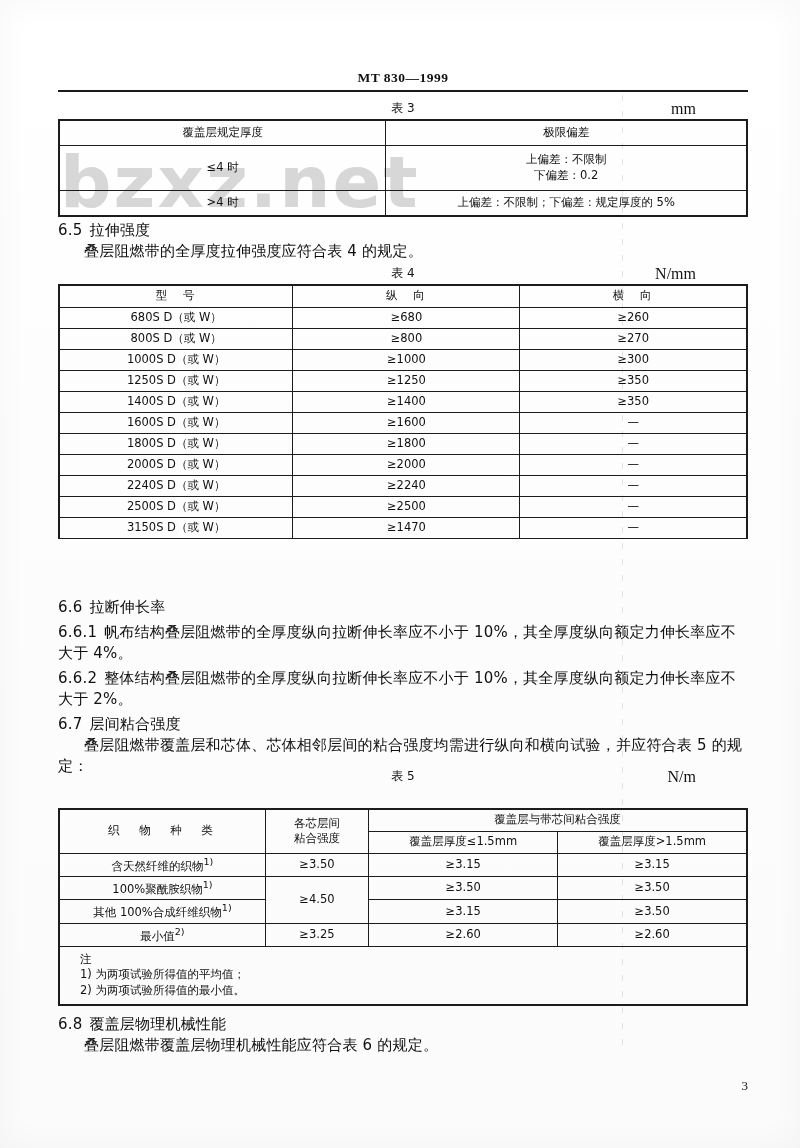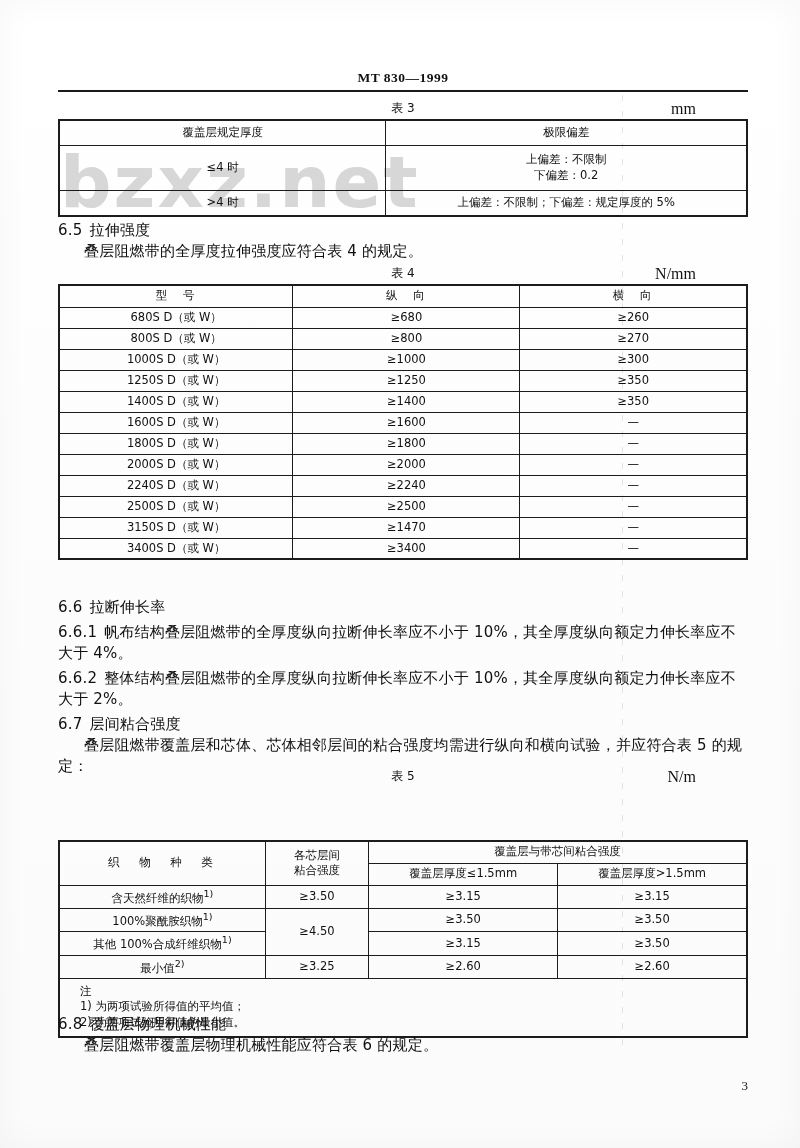--- a/index.html
+++ b/index.html
@@ -288,25 +288,20 @@
       <tr>
         <td class="lft" style="height:21px;">2500S D（或 W）</td>
         <td>≥2500</td>
         <td class="rgt">—</td>
       </tr>
       <tr>
         <td class="lft" style="height:21px;">3150S D（或 W）</td>
         <td>≥1470</td>
         <td class="rgt">—</td>
       </tr>
-      <tr>
-        <td class="lft thick-bot" style="height:21px;">3400S D（或 W）</td>
-        <td class="thick-bot">≥3400</td>
-        <td class="rgt thick-bot">—</td>
-      </tr>
     </tbody>
       </table>
 
     <div class="blk" style="top:597px;">
       <div>
         <span class="num">6.6</span><span>拉断伸长率</span>
       </div>
       <div style="margin-top:4px;">
         <span class="num">6.6.1</span><span>帆布结构叠层阻燃带的全厚度纵向拉断伸长率应不小于 10%，其全厚度纵向额定力伸长率应不大于 4%。</span>
       </div>
@@ -320,21 +315,21 @@
         <span class="num">6.7</span><span>层间粘合强度</span>
       </div>
       <div class="indent">叠层阻燃带覆盖层和芯体、芯体相邻层间的粘合强度均需进行纵向和横向试验，并应符合表 5 的规定：</div>
     </div>
 
     <div class="cap-row" style="top:768px;">
       <span class="cap-title">表 5</span>
       <span class="cap-unit">N/m</span>
     </div>
 
-    <table class="std" style="top:840px;padding-left:44px;">
+    <table class="std" style="top:808px;padding-left:44px;">
       <tbody>
           <tr class="t-head">
         <td class="thick-top lft sp2" rowspan="2" style="width:30%;height:24px;">织　物　种　类</td>
         <td class="thick-top" rowspan="2" style="width:15%;">
           <div>各芯层间</div>
           <div>粘合强度</div>
         </td>
         <td class="thick-top rgt" colspan="2" style="width:55%;height:22px;">覆盖层与带芯间粘合强度</td>
       </tr>
       <tr class="t-head">

